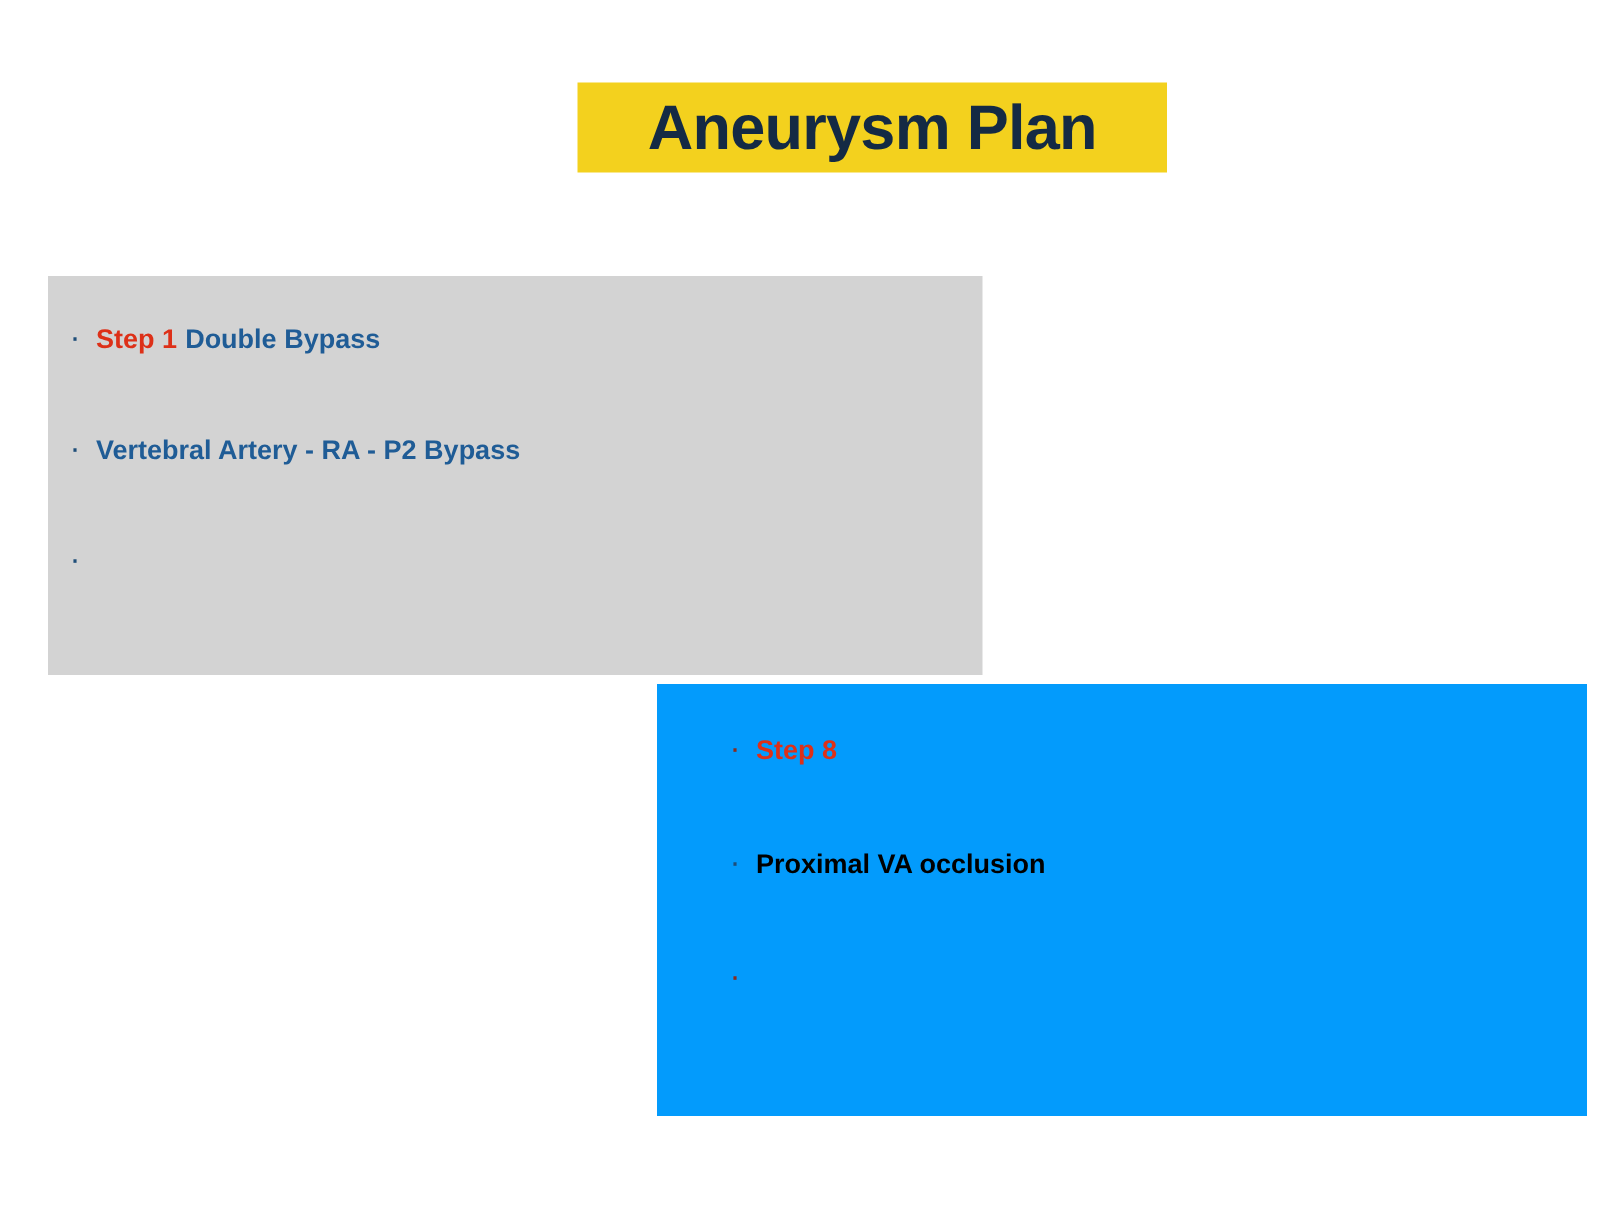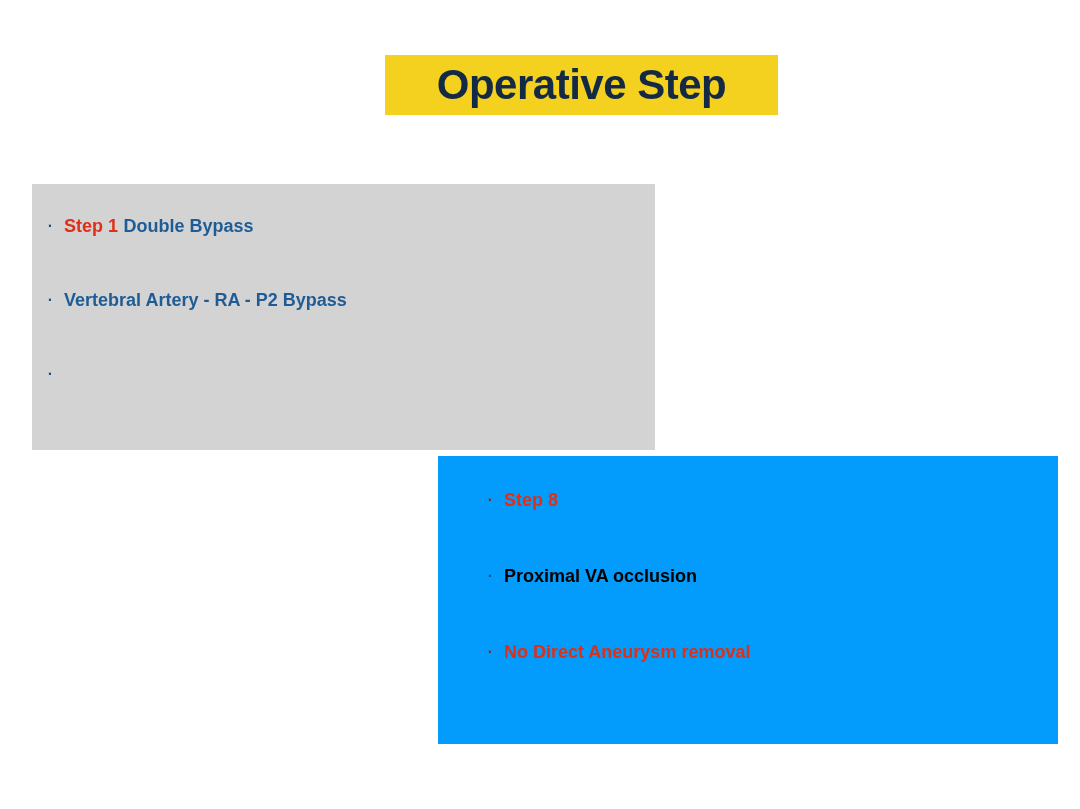--- a/index.html
+++ b/index.html
@@ -106,21 +106,21 @@
 
   .bullet-text .seg { display: inline; }
   .gap { display: inline-block; width: 0.30em; }
 </style>
 </head>
 <body>
 
 <div id="slide">
 
   <div id="title-banner">
-    <span id="title-text">Operative Step</span>
+    <span id="title-text">Aneurysm Plan</span>
   </div>
 
   <div id="step1-panel" class="panel">
 
     <div class="bullet-row">
       <span class="bullet-dot navy">·</span>
       <span class="bullet-text"><span class="seg c-red">Step 1</span><span class="gap"></span><span class="seg c-steel">Double Bypass</span></span>
     </div>
 
     <div class="bullet-row">
@@ -141,18 +141,17 @@
       <span class="bullet-text"><span class="seg c-red">Step 8</span></span>
     </div>
 
     <div class="bullet-row">
       <span class="bullet-dot navy">·</span>
       <span class="bullet-text"><span class="seg c-navy">Proximal VA occlusion</span></span>
     </div>
 
     <div class="bullet-row">
       <span class="bullet-dot dark">·</span>
-      <span class="bullet-text"><span class="seg c-red">No Direct Aneurysm removal</span></span>
     </div>
 
   </div>
 
 </div>
 
 </body></html>

